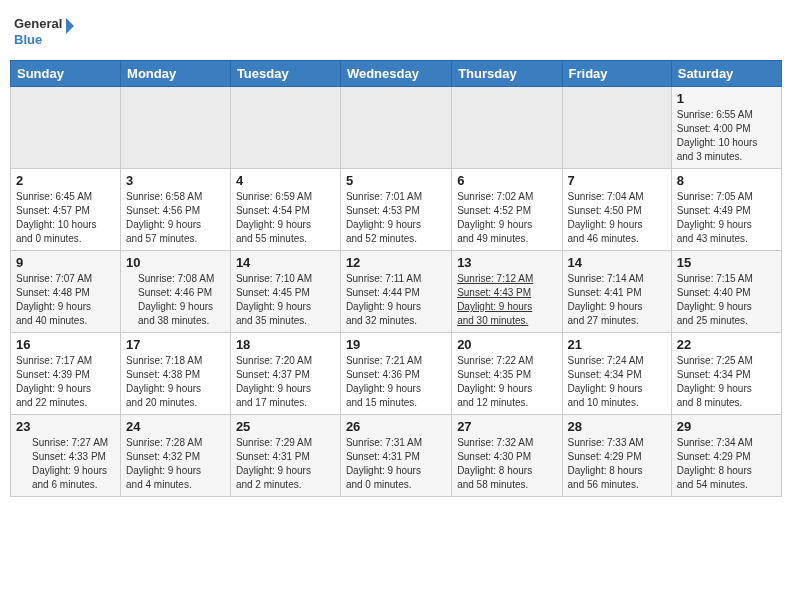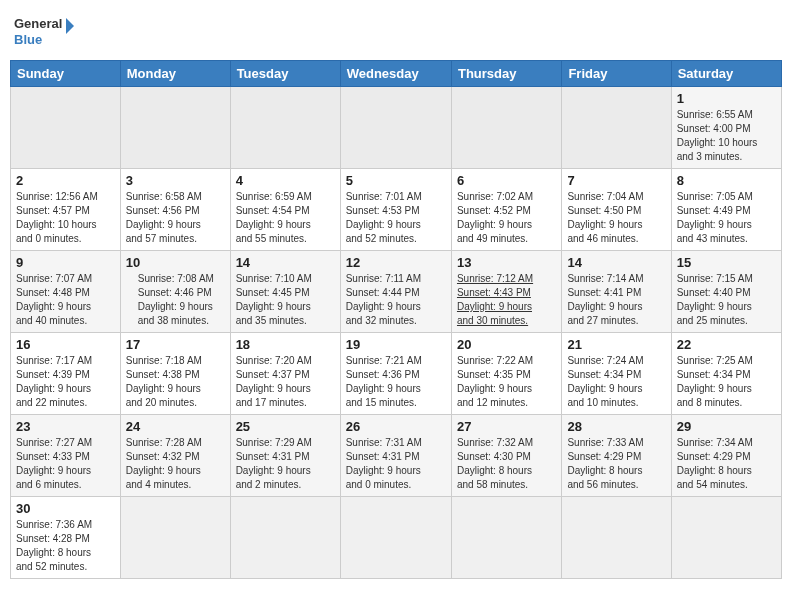--- a/index.html
+++ b/index.html
@@ -123,21 +123,21 @@
           <span class="day-number">1</span>
           <div class="day-info" style="white-space: pre-line;">Sunrise: 6:55 AM
 Sunset: 4:00 PM
 Daylight: 10 hours
 and 3 minutes.</div>
         </td>
       </tr>
       <tr>
         <td>
           <span class="day-number">2</span>
-          <div class="day-info" style="white-space: pre-line;">Sunrise: 12:56 AM
+          <div class="day-info" style="white-space: pre-line;">Sunrise: 6:45 AM
 Sunset: 4:57 PM
 Daylight: 10 hours
 and 0 minutes.</div>
         </td>
         <td>
           <span class="day-number">3</span>
           <div class="day-info" style="white-space: pre-line;">Sunrise: 6:58 AM
 Sunset: 4:56 PM
 Daylight: 9 hours
 and 57 minutes.</div>
@@ -276,21 +276,21 @@
           <span class="day-number">22</span>
           <div class="day-info" style="white-space: pre-line;">Sunrise: 7:25 AM
 Sunset: 4:34 PM
 Daylight: 9 hours
 and 8 minutes.</div>
         </td>
       </tr>
       <tr class="row-shaded">
         <td>
           <span class="day-number">23</span>
-          <div class="day-info" style="white-space: pre-line;">Sunrise: 7:27 AM
+          <div class="day-info" style="white-space: pre-line; margin-left: 16px;">Sunrise: 7:27 AM
 Sunset: 4:33 PM
 Daylight: 9 hours
 and 6 minutes.</div>
         </td>
         <td>
           <span class="day-number">24</span>
           <div class="day-info" style="white-space: pre-line;">Sunrise: 7:28 AM
 Sunset: 4:32 PM
 Daylight: 9 hours
 and 4 minutes.</div>
@@ -324,29 +324,14 @@
 and 56 minutes.</div>
         </td>
         <td>
           <span class="day-number">29</span>
           <div class="day-info" style="white-space: pre-line;">Sunrise: 7:34 AM
 Sunset: 4:29 PM
 Daylight: 8 hours
 and 54 minutes.</div>
         </td>
       </tr>
-      <tr>
-        <td>
-          <span class="day-number">30</span>
-          <div class="day-info" style="white-space: pre-line;">Sunrise: 7:36 AM
-Sunset: 4:28 PM
-Daylight: 8 hours
-and 52 minutes.</div>
-        </td>
-        <td class="empty"></td>
-        <td class="empty"></td>
-        <td class="empty"></td>
-        <td class="empty"></td>
-        <td class="empty"></td>
-        <td class="empty"></td>
-      </tr>
     </tbody>
 </table>
 
 </body></html>

